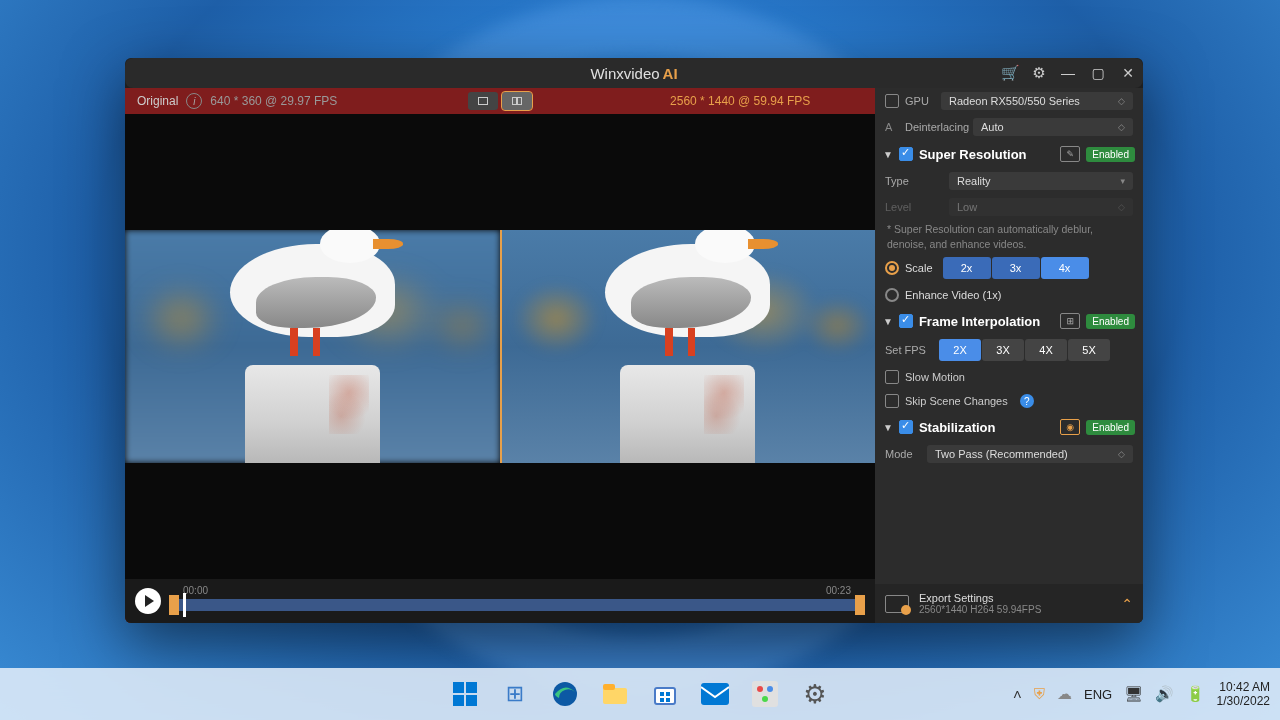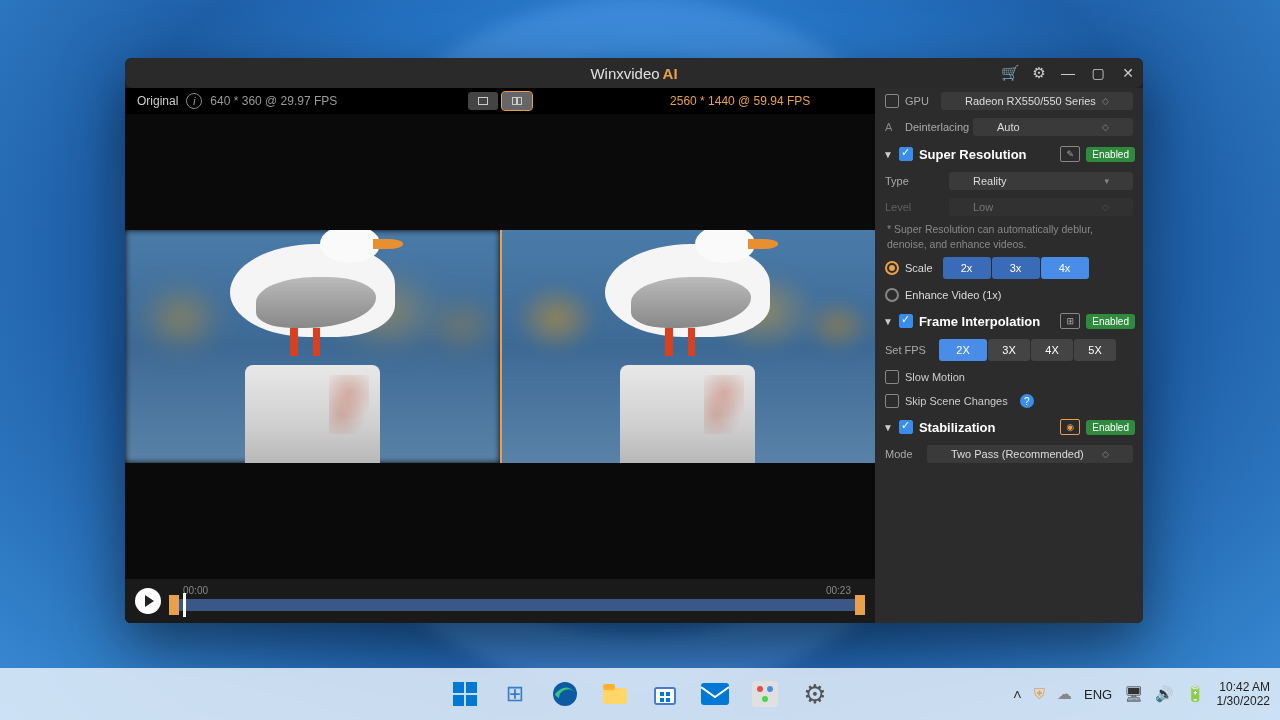--- a/index.html
+++ b/index.html
@@ -30,21 +30,21 @@
 .titlebar {
   height: 30px; background: #2a2a2a; display: flex; align-items: center;
   justify-content: center; position: relative; color: #e0e0e0; font-size: 15px; border-radius: 8px;
 }
 .title-accent { color: #e8a04a; margin-left: 3px; font-weight: 600; }
 .winctrls { position: absolute; right: 0; top: 0; display: flex; }
 .winbtn { width: 30px; height: 30px; display:flex; align-items:center; justify-content:center; color:#ccc; font-size:14px; }
 .cartbtn { width:28px; height:30px; display:flex;align-items:center;justify-content:center;color:#e8a04a;font-size:15px;}
 
 .appbody { display:flex; height: calc(100% - 30px); }
-.left { flex: 1; background:#000000; display:flex; flex-direction:column; position:relative; }
+.left { flex: 1; background:#7f1d1d; display:flex; flex-direction:column; position:relative; }
 .right { width: 268px; background:#2c2c2c; color:#ccc; font-size:12px; display:flex; flex-direction:column; }
 
 
 .pvbar { height: 26px; display:flex; align-items:center; padding: 0 12px; gap:8px; color:#999; font-size:12px; position:relative;}
 .pvbar .orig { color:#ccc; }
 .info-i { width:16px;height:16px;border:1px solid #888;border-radius:50%;display:flex;align-items:center;justify-content:center;font-size:10px;color:#aaa;font-style:italic;}
 .cmp-btns{position:absolute;left:50%;transform:translateX(-50%);display:flex;gap:4px;}
 .cmp-btn{width:30px;height:18px;background:#444;border-radius:3px;display:flex;align-items:center;justify-content:center;}
 .cmp-btn.active{background:#666;outline:1px solid #e8a04a;}
 .cmp-sq{width:10px;height:8px;border:1px solid #ccc;}
@@ -89,21 +89,21 @@
 .mark-r{position:absolute;right:0;top:6px;width:10px;height:20px;background:#e8a04a;}
 .playhead{position:absolute;left:14px;top:4px;width:3px;height:24px;background:#fff;}
 .tlabel{position:absolute;top:-4px;color:#888;font-size:10px;}
 .t0{left:14px;} .t1{right:14px;}
 
 
 .row{display:flex;align-items:center;padding:4px 10px;gap:6px;min-height:24px;}
 .chkbx{width:14px;height:14px;border:1px solid #888;border-radius:2px;flex-shrink:0;}
 .chkbx.on{background:#3a8de8;border-color:#3a8de8;position:relative;}
 .chkbx.on::after{content:"✓";position:absolute;left:1px;top:-2px;color:#fff;font-size:11px;}
-.sel{flex:1;background:#3a3a3a;padding:3px 24px;border-radius:3px;display:flex;justify-content:space-between;align-items:center;color:#ddd;font-size:11px;}
+.sel{flex:1;background:#3a3a3a;padding:3px 8px;border-radius:3px;display:flex;justify-content:space-between;align-items:center;color:#ddd;font-size:11px;}
 .sel .chev{color:#888;font-size:9px;}
 .sec-hdr{display:flex;align-items:center;padding:6px 8px;gap:6px;background:#2c2c2c;}
 .sec-hdr .caret{color:#ccc;font-size:10px;}
 .sec-hdr .name{color:#fff;font-weight:600;font-size:13px;flex:1;}
 .sec-hdr .iconbox{width:20px;height:16px;border:1px solid #888;border-radius:2px;display:flex;align-items:center;justify-content:center;font-size:9px;color:#aaa;}
 .enabled-badge{background:#2e8b3e;color:#fff;font-size:10px;padding:2px 6px;border-radius:3px;}
 .lbl{color:#aaa;font-size:11px;width:58px;}
 .note{color:#888;font-size:10.5px;padding:2px 12px;line-height:1.4;}
 .subt{color:#aaa;font-size:11px;padding:6px 12px 2px;}
 .radio{width:14px;height:14px;border:2px solid #888;border-radius:50%;flex-shrink:0;position:relative;}
@@ -309,20 +309,28 @@
         <span class="enabled-badge">Enabled</span>
       </div>
       <div class="row">
         <span class="lbl" style="width:36px">Mode</span>
         <div class="sel">
             <span>Two Pass (Recommended)</span>
             <span class="chev">◇</span>
           </div>
       </div>
 
+      <div class="export">
+        <div class="exp-ico"></div>
+        <div class="exp-txt">
+          <div class="exp-title">Export Settings</div>
+          <div class="exp-sub">2560*1440  H264  59.94FPS</div>
+        </div>
+        <span class="exp-chev">⌃</span>
+      </div>
     </div>
   </div>
 </div>
 
 <div class="taskbar">
   <div class="tb-center">
     <div class="tb-ico">
         <div class="win-logo">
           <span></span>
           <span></span>

